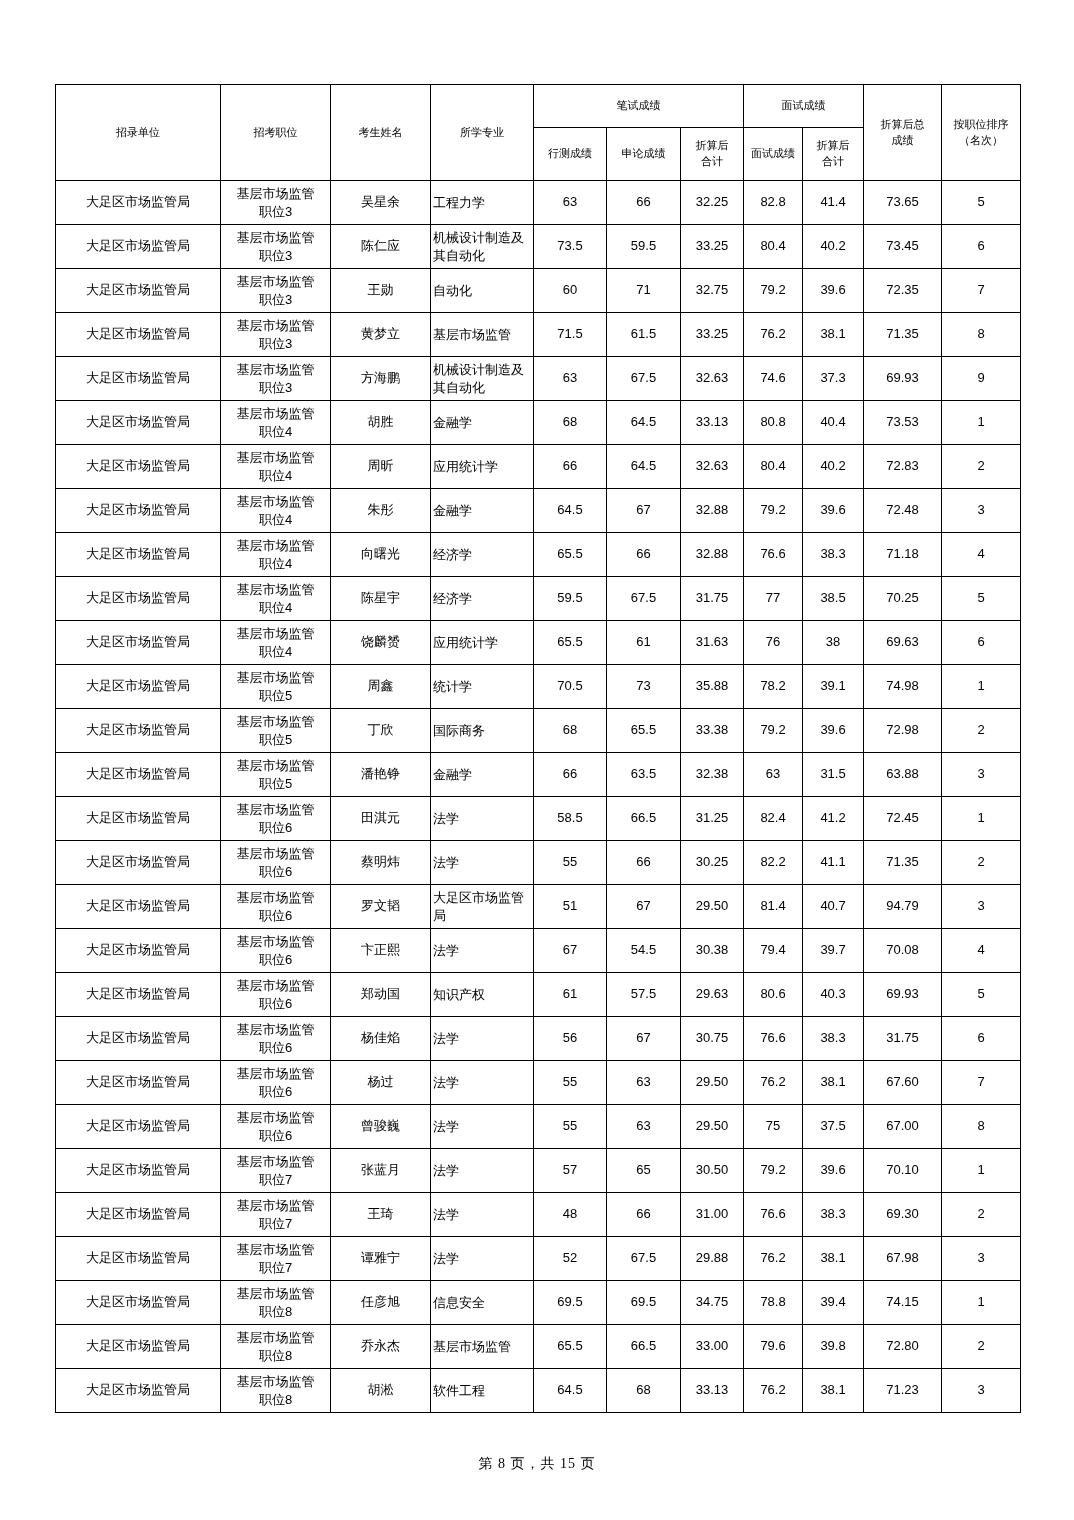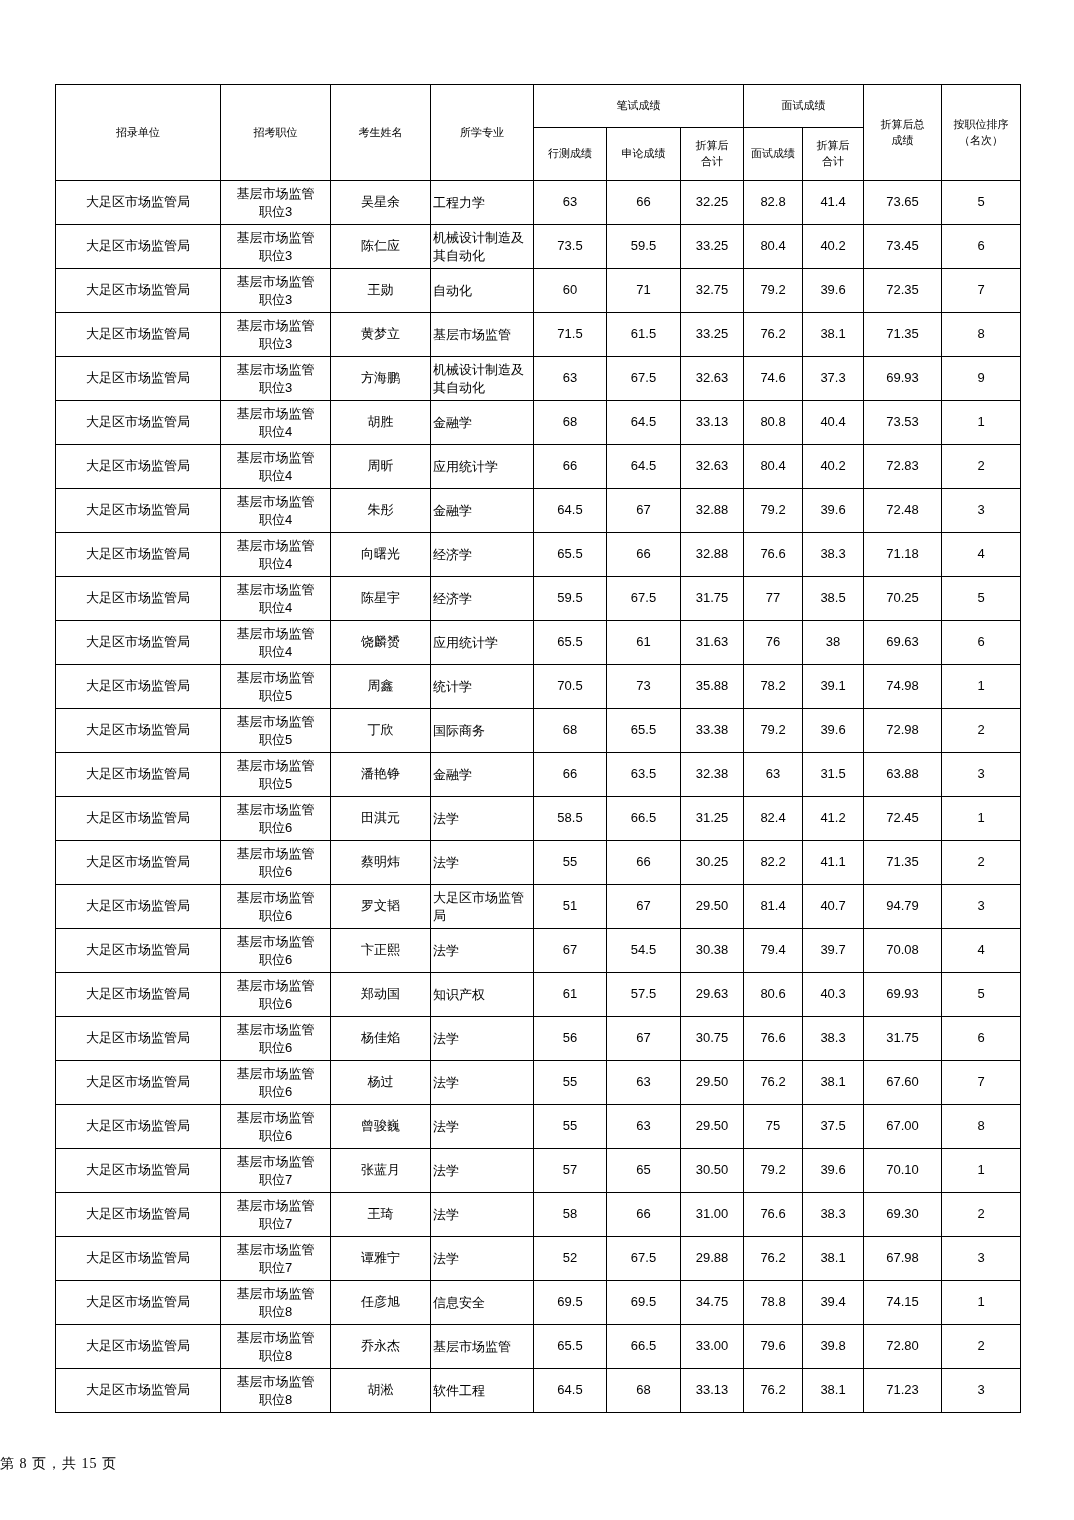--- a/index.html
+++ b/index.html
@@ -27,21 +27,21 @@
     white-space:pre-line;
   }
   thead tr.h1 th{height:38px;}
   thead tr.h2 th{height:48px;}
   tbody tr{height:44px;}
   tbody td{font-weight:normal;}
   tbody td.c1{white-space:pre-line;line-height:1.35;margin-top:48px;}
   tbody td.c3{text-align:left;padding-left:2px;line-height:1.35;}
   .page-footer{
     position:absolute;left:0;top:1455px;width:1074px;
-    text-align:left;font-size:14px;
+    text-align:center;font-size:14px;
     font-family:"Liberation Serif","DejaVu Serif",serif;
     letter-spacing:1px;
   }
 </style>
 </head>
 <body>
 
 <div class="sheet">
   <table class="score">
     <colgroup>
@@ -402,21 +402,21 @@
           <td class="c8">39.6</td>
           <td class="c9">70.10</td>
           <td class="c10">1</td>
         </tr>
         <tr>
           <td class="c0">大足区市场监管局</td>
           <td class="c1">基层市场监管
 职位7</td>
           <td class="c2">王琦</td>
           <td class="c3">法学</td>
-          <td class="c4">58</td>
+          <td class="c4">48</td>
           <td class="c5">66</td>
           <td class="c6">31.00</td>
           <td class="c7">76.6</td>
           <td class="c8">38.3</td>
           <td class="c9">69.30</td>
           <td class="c10">2</td>
         </tr>
         <tr>
           <td class="c0">大足区市场监管局</td>
           <td class="c1">基层市场监管

